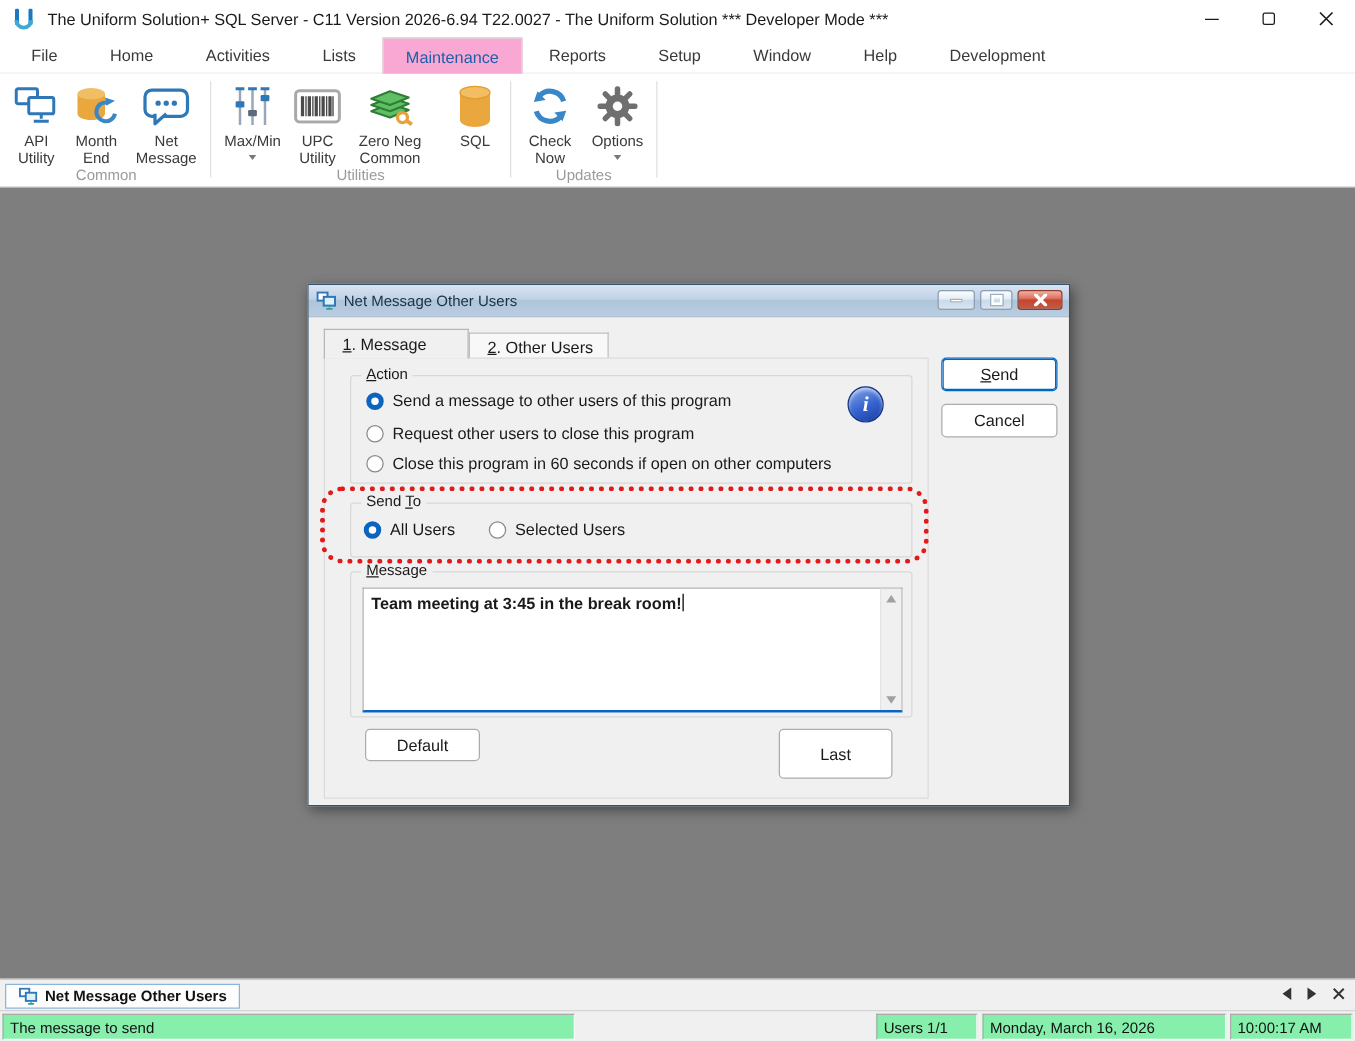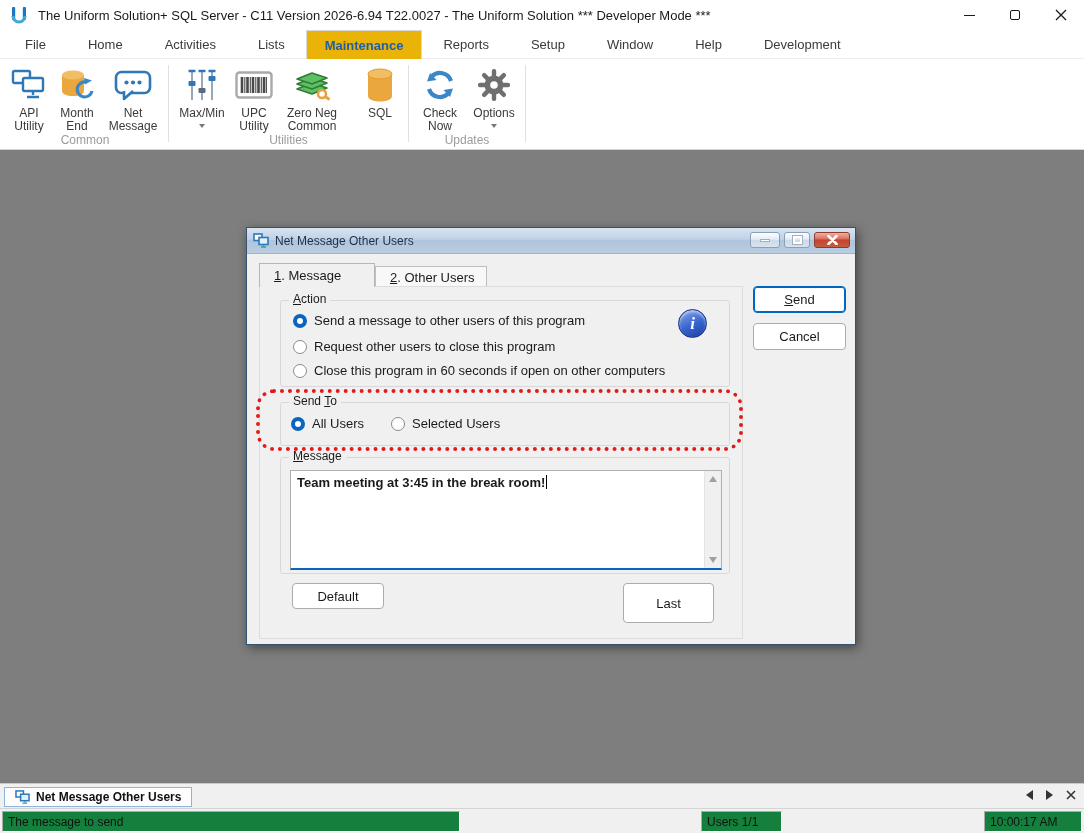--- a/index.html
+++ b/index.html
@@ -12,21 +12,21 @@
   .titlebar .appicon { margin:0 10px 0 10px; display:flex; }
   .titlebar .ttext { font-size:13px; color:#1a1a1a; }
   .wctrls { position:absolute; right:0; top:0; height:30px; display:flex; }
   .wctrl { width:46px; height:30px; display:flex; align-items:center; justify-content:center; }
   .glyph-min { width:11px; height:1px; background:#1a1a1a; }
   .glyph-max { width:10px; height:10px; border:1px solid #1a1a1a; border-radius:2px; }
 
   
   .menubar { position:absolute; left:0; top:30px; width:100%; height:29px; background:#fff; border-bottom:1px solid #ECECEC; display:flex; align-items:stretch; padding-left:4px; }
   .mitem { font-size:13px; color:#3a3a3a; display:flex; align-items:center; padding:0 21px; cursor:default; }
-  .mitem.active { border:1px solid #D8D8D8; border-bottom:none; background:#eab308; color:#1E5FA8; margin-bottom:-1px; z-index:2; padding:0 18px;font-weight:bold; }
+  .mitem.active { border:1px solid #D8D8D8; border-bottom:none; background:#f9a8d4; color:#1E5FA8; margin-bottom:-1px; z-index:2; padding:0 18px; }
 
   
   .ribbon { position:absolute; left:0; top:59px; width:100%; height:91px; background:#fff; border-bottom:1px solid #D6D6D6; display:flex; align-items:stretch; padding:3px 4px 2px 6px; }
   .rgroup { display:flex; flex-direction:column; }
   .ritems { display:flex; flex:1; align-items:flex-start; }
   .rglbl { text-align:center; color:#9B9B9B; font-size:12px; height:16px; line-height:15px; }
   .ritem { display:flex; flex-direction:column; align-items:center; padding-top:3px; }
   .ricon { height:40px; display:flex; align-items:center; justify-content:center; }
   .rlbl { white-space:pre-line; text-align:center; font-size:12px; line-height:13px; color:#3a3a3a; margin-top:2px; }
   .dd-caret { width:0; height:0; border-left:3.5px solid transparent; border-right:3.5px solid transparent; border-top:4px solid #777; margin-top:4px; }
@@ -87,21 +87,21 @@
 
   
   .tabbar { position:absolute; left:0; top:783px; width:100%; height:25px; background:#F0F0F0; border-top:1px solid #C9C9C9; }
   .wintab { position:absolute; left:4px; top:3px; height:20px; background:#FDFDFD; border:1px solid #8CB4DC; display:flex; align-items:center; gap:6px; padding:0 10px; font-size:12px; font-weight:bold; color:#111; }
   .navs { position:absolute; right:8px; top:6px; display:flex; gap:13px; align-items:center; }
   .nav-left { width:0; height:0; border-top:5px solid transparent; border-bottom:5px solid transparent; border-right:7px solid #333; }
   .nav-right { width:0; height:0; border-top:5px solid transparent; border-bottom:5px solid transparent; border-left:7px solid #333; }
 
   
   .statusbar { position:absolute; left:0; top:808px; width:100%; height:25px; background:#F0F0F0; border-top:1px solid #D4D4D4; }
-  .spanel { position:absolute; top:2px; height:21px; background:#15803d; border:1px solid; border-color:#ABABAB #FAFAFA #FAFAFA #ABABAB; font-size:12px; color:#111; display:flex; align-items:center; padding-left:5px; }
+  .spanel { position:absolute; top:2px; height:21px; background:#86efac; border:1px solid; border-color:#ABABAB #FAFAFA #FAFAFA #ABABAB; font-size:12px; color:#111; display:flex; align-items:center; padding-left:5px; }
   .sp1 { left:2px; width:458px; } .sp2 { left:463px; width:234px; } .sp3 { left:701px; width:81px; }
   .sp4 { left:786px; width:195px; } .sp5 { left:984px; width:98px; }
 </style>
 </head>
 <body>
 
 <div class="app">
 
   <div class="titlebar">
     <span class="appicon">
@@ -405,16 +405,17 @@
       <span class="nav-right"></span>
       <svg width="10" height="10" viewBox="0 0 10 10">
           <path d="M1 1 L9 9 M9 1 L1 9" stroke="#333" stroke-width="1.6"></path>
         </svg>
     </div>
   </div>
 
   <div class="statusbar">
     <div class="spanel sp1">The message to send</div>
     <div class="spanel sp3">Users 1/1</div>
+    <div class="spanel sp4">Monday, March 16, 2026</div>
     <div class="spanel sp5">10:00:17 AM</div>
   </div>
 
 </div>
 
 </body></html>

